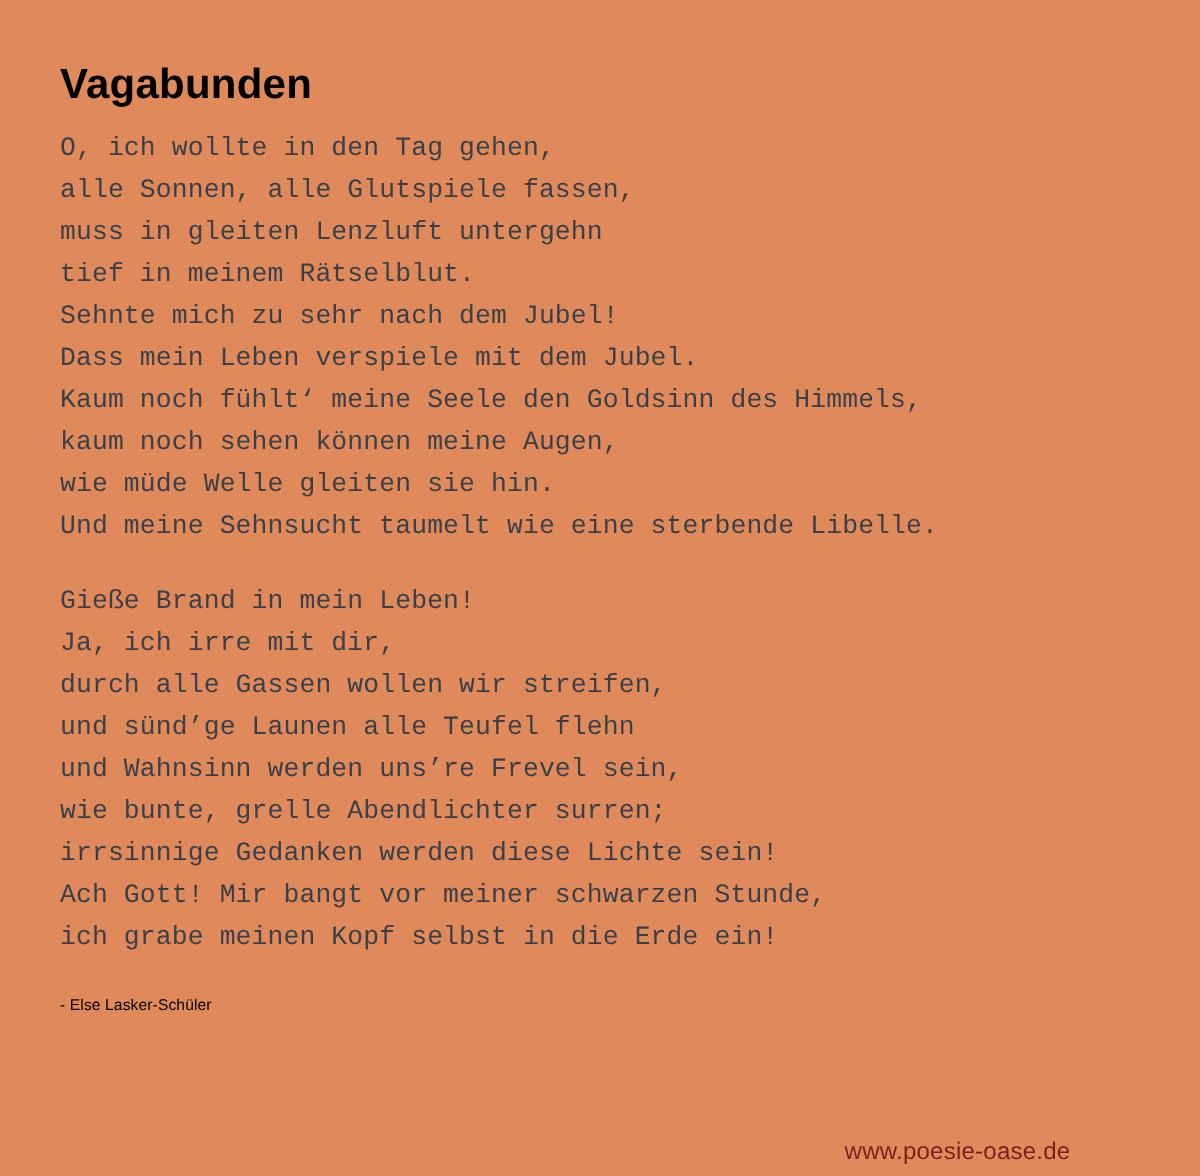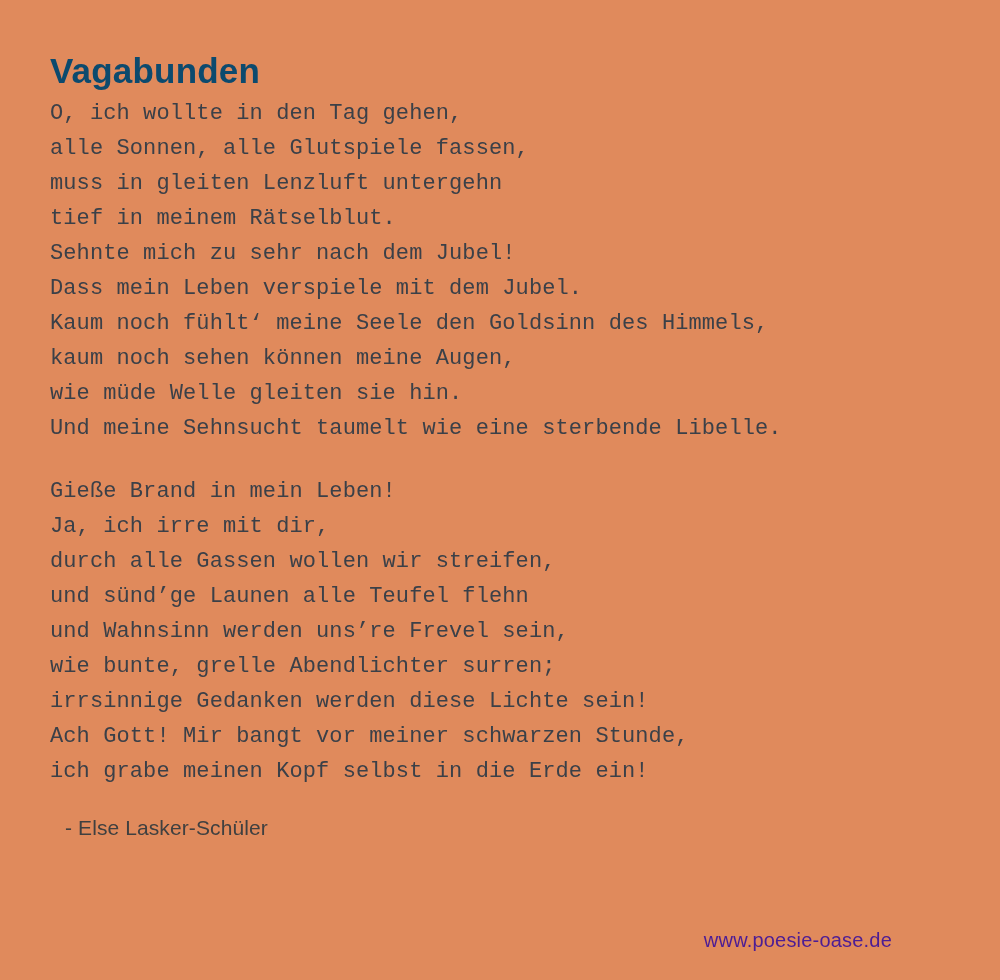--- a/index.html
+++ b/index.html
@@ -17,50 +17,49 @@
     position: relative;
     width: 1000px;
     height: 980px;
     box-sizing: border-box;
     padding: 50px 50px 0 50px;
     background: #e08a5c;
   }
   .poem-title {
     font-size: 35px;
     font-weight: bold;
-    color: #0c4a6e;
+    color: #000000;
     letter-spacing: 0.2px;
-    margin: 0 0 4px 0;
+    margin: 0 0 14px 0;
     line-height: 1.2;
   }
   .stanza {
     margin: 0 0 28px 0;
   }
   .poem-line {
     font-size: 22px;
     color: #3b4048;
     line-height: 35px;
     white-space: pre;
     letter-spacing: 0.1px;
     font-family: Liberation Mono, monospace;
   }
   .poem-author {
-    font-size: 21px;
-    color: #404040;
+    font-size: 13px;
+    color: #000000;
     line-height: 30px;
     margin-top: -4px;
     letter-spacing: 0.1px;
-    margin-left: 15px;
   }
   .site-credit {
     position: absolute;
     right: 108px;
-    bottom: 28px;
+    bottom: 8px;
     font-size: 20px;
-    color: #4c1d95;
+    color: #7f1d1d;
     letter-spacing: 0.2px;
   }
 </style>
 </head>
 <body>
 
 <div class="poem-card">
 
   <h1 class="poem-title">Vagabunden</h1>
 

